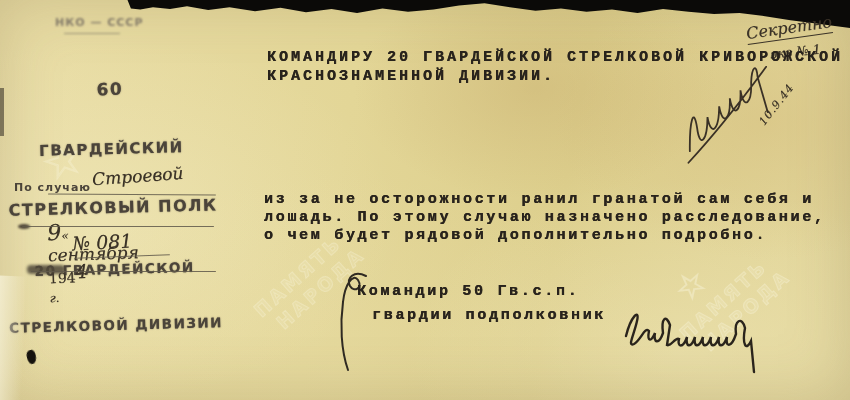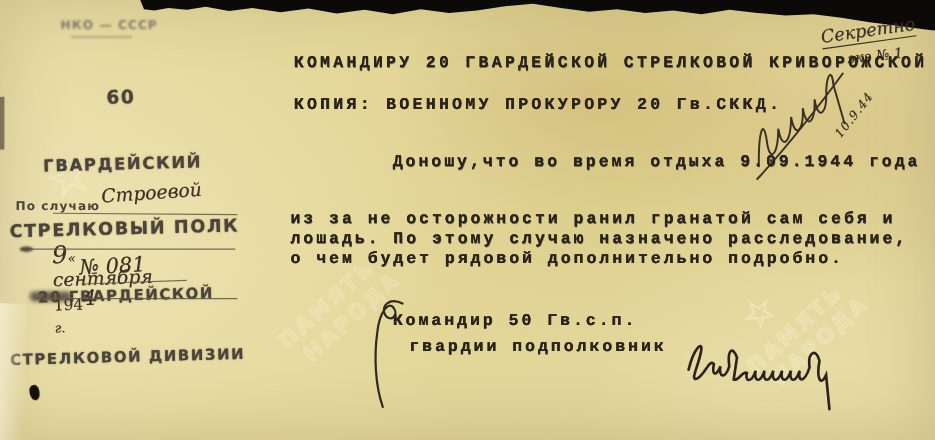--- a/index.html
+++ b/index.html
@@ -84,28 +84,27 @@
   <div class="abs hand" style="left:72px;top:231px;font-size:19px;transform:rotate(-3deg);">№ 081</div>
   <div class="rule" style="left:74px;top:256px;width:96px;transform:rotate(-2deg);"></div>
 
   <div class="abs" style="left:27px;top:265px;width:38px;height:9px;background:#4f4839;border-radius:4px;filter:blur(1.8px);opacity:.85;"></div>
   <div class="rule" style="left:31px;top:271px;width:185px;"></div>
 
   <div class="abs hand" style="left:746px;top:18px;font-size:16px;transform:rotate(-8deg);border-bottom:1.4px solid #3a3227;padding-bottom:1px;">Секретно</div>
   <div class="abs hand" style="left:770px;top:44px;font-size:13px;transform:rotate(-6deg);">экз № 1</div>
 
   <div class="abs tw hdr" style="left:267px;top:50px;">КОМАНДИРУ 20 ГВАРДЕЙСКОЙ СТРЕЛКОВОЙ КРИВОРОЖСКОЙ</div>
-  <div class="abs tw hdr" style="left:267px;top:88px;">КОПИЯ: ВОЕННОМУ ПРОКУРОРУ 20 Гв.СККД.</div>
+  <div class="abs tw hdr" style="left:267px;top:69px;">КРАСНОЗНАМЕННОЙ ДИВИЗИИ.</div>
 
   <svg class="abs" style="left:668px;top:70px;transform:rotate(-24deg);" width="120" height="78" viewBox="0 0 120 78">
     <path d="M8,62 C20,34 30,22 24,44 C18,64 28,60 38,38 C33,58 43,55 53,33 C48,53 58,50 66,30 C61,50 71,47 79,27 C74,47 84,44 92,24 C99,10 105,8 100,22 L95,58 M2,72 C30,60 70,40 112,16" fill="none" stroke="#3a3126" stroke-width="1.8" stroke-linecap="round"></path>
   </svg>
   <div class="abs hand" style="left:752px;top:98px;font-size:11px;transform:rotate(-52deg);letter-spacing:1px;">10.9.44</div>
 
-  <div class="abs tw" style="left:357px;top:140px;">Доношу,что во время отдыха 9.09.1944 года</div>
   <div class="abs tw" style="left:264px;top:192px;">из за не осторожности ранил гранатой сам себя и</div>
   <div class="abs tw" style="left:264px;top:210px;">лошадь. По этому случаю назначено расследование,</div>
   <div class="abs tw" style="left:264px;top:228px;">о чем будет рядовой дополнительно подробно.</div>
 
   <svg class="abs" style="left:336px;top:270px;" width="36" height="104" viewBox="0 0 36 104">
     <path d="M30,6 C18,0 10,8 14,16 C18,23 27,18 22,10 C17,3 9,14 7,32 C4,54 5,80 12,100" fill="none" stroke="#2f2a22" stroke-width="2" stroke-linecap="round"></path>
   </svg>
   <div class="abs tw" style="left:357px;top:284px;">Командир 50 Гв.с.п.</div>
   <div class="abs tw" style="left:372px;top:308px;">гвардии подполковник</div>
 

